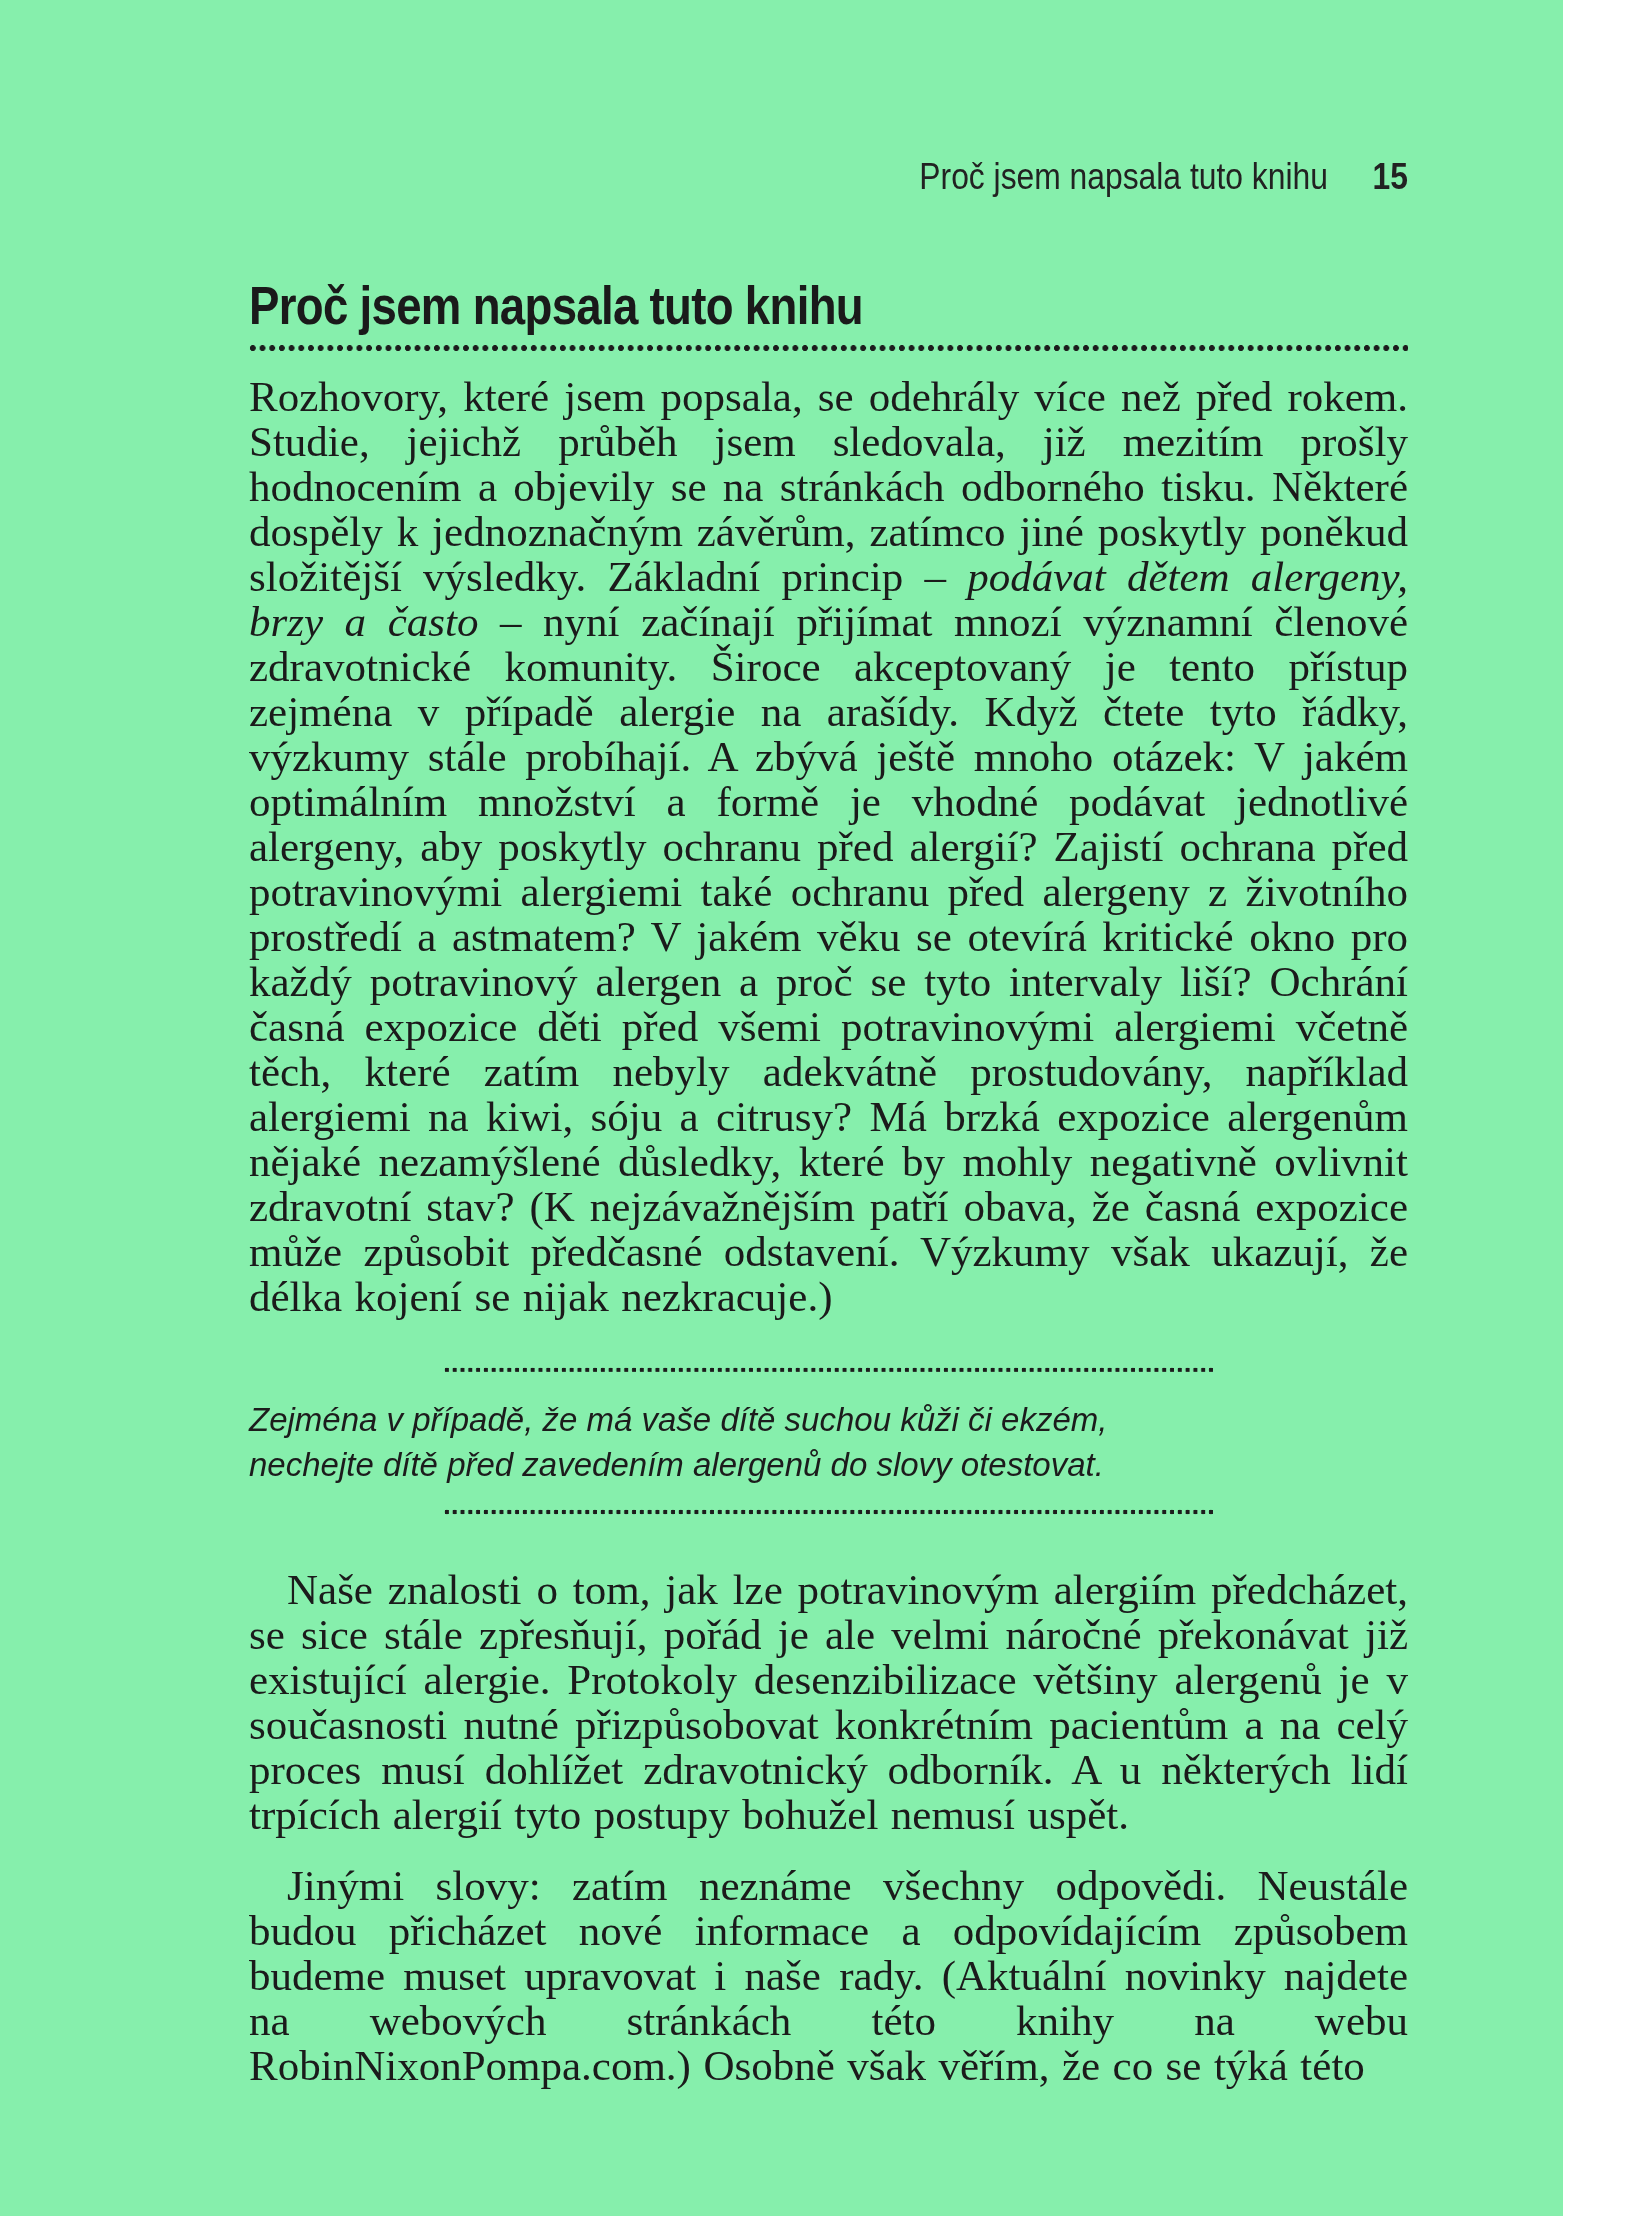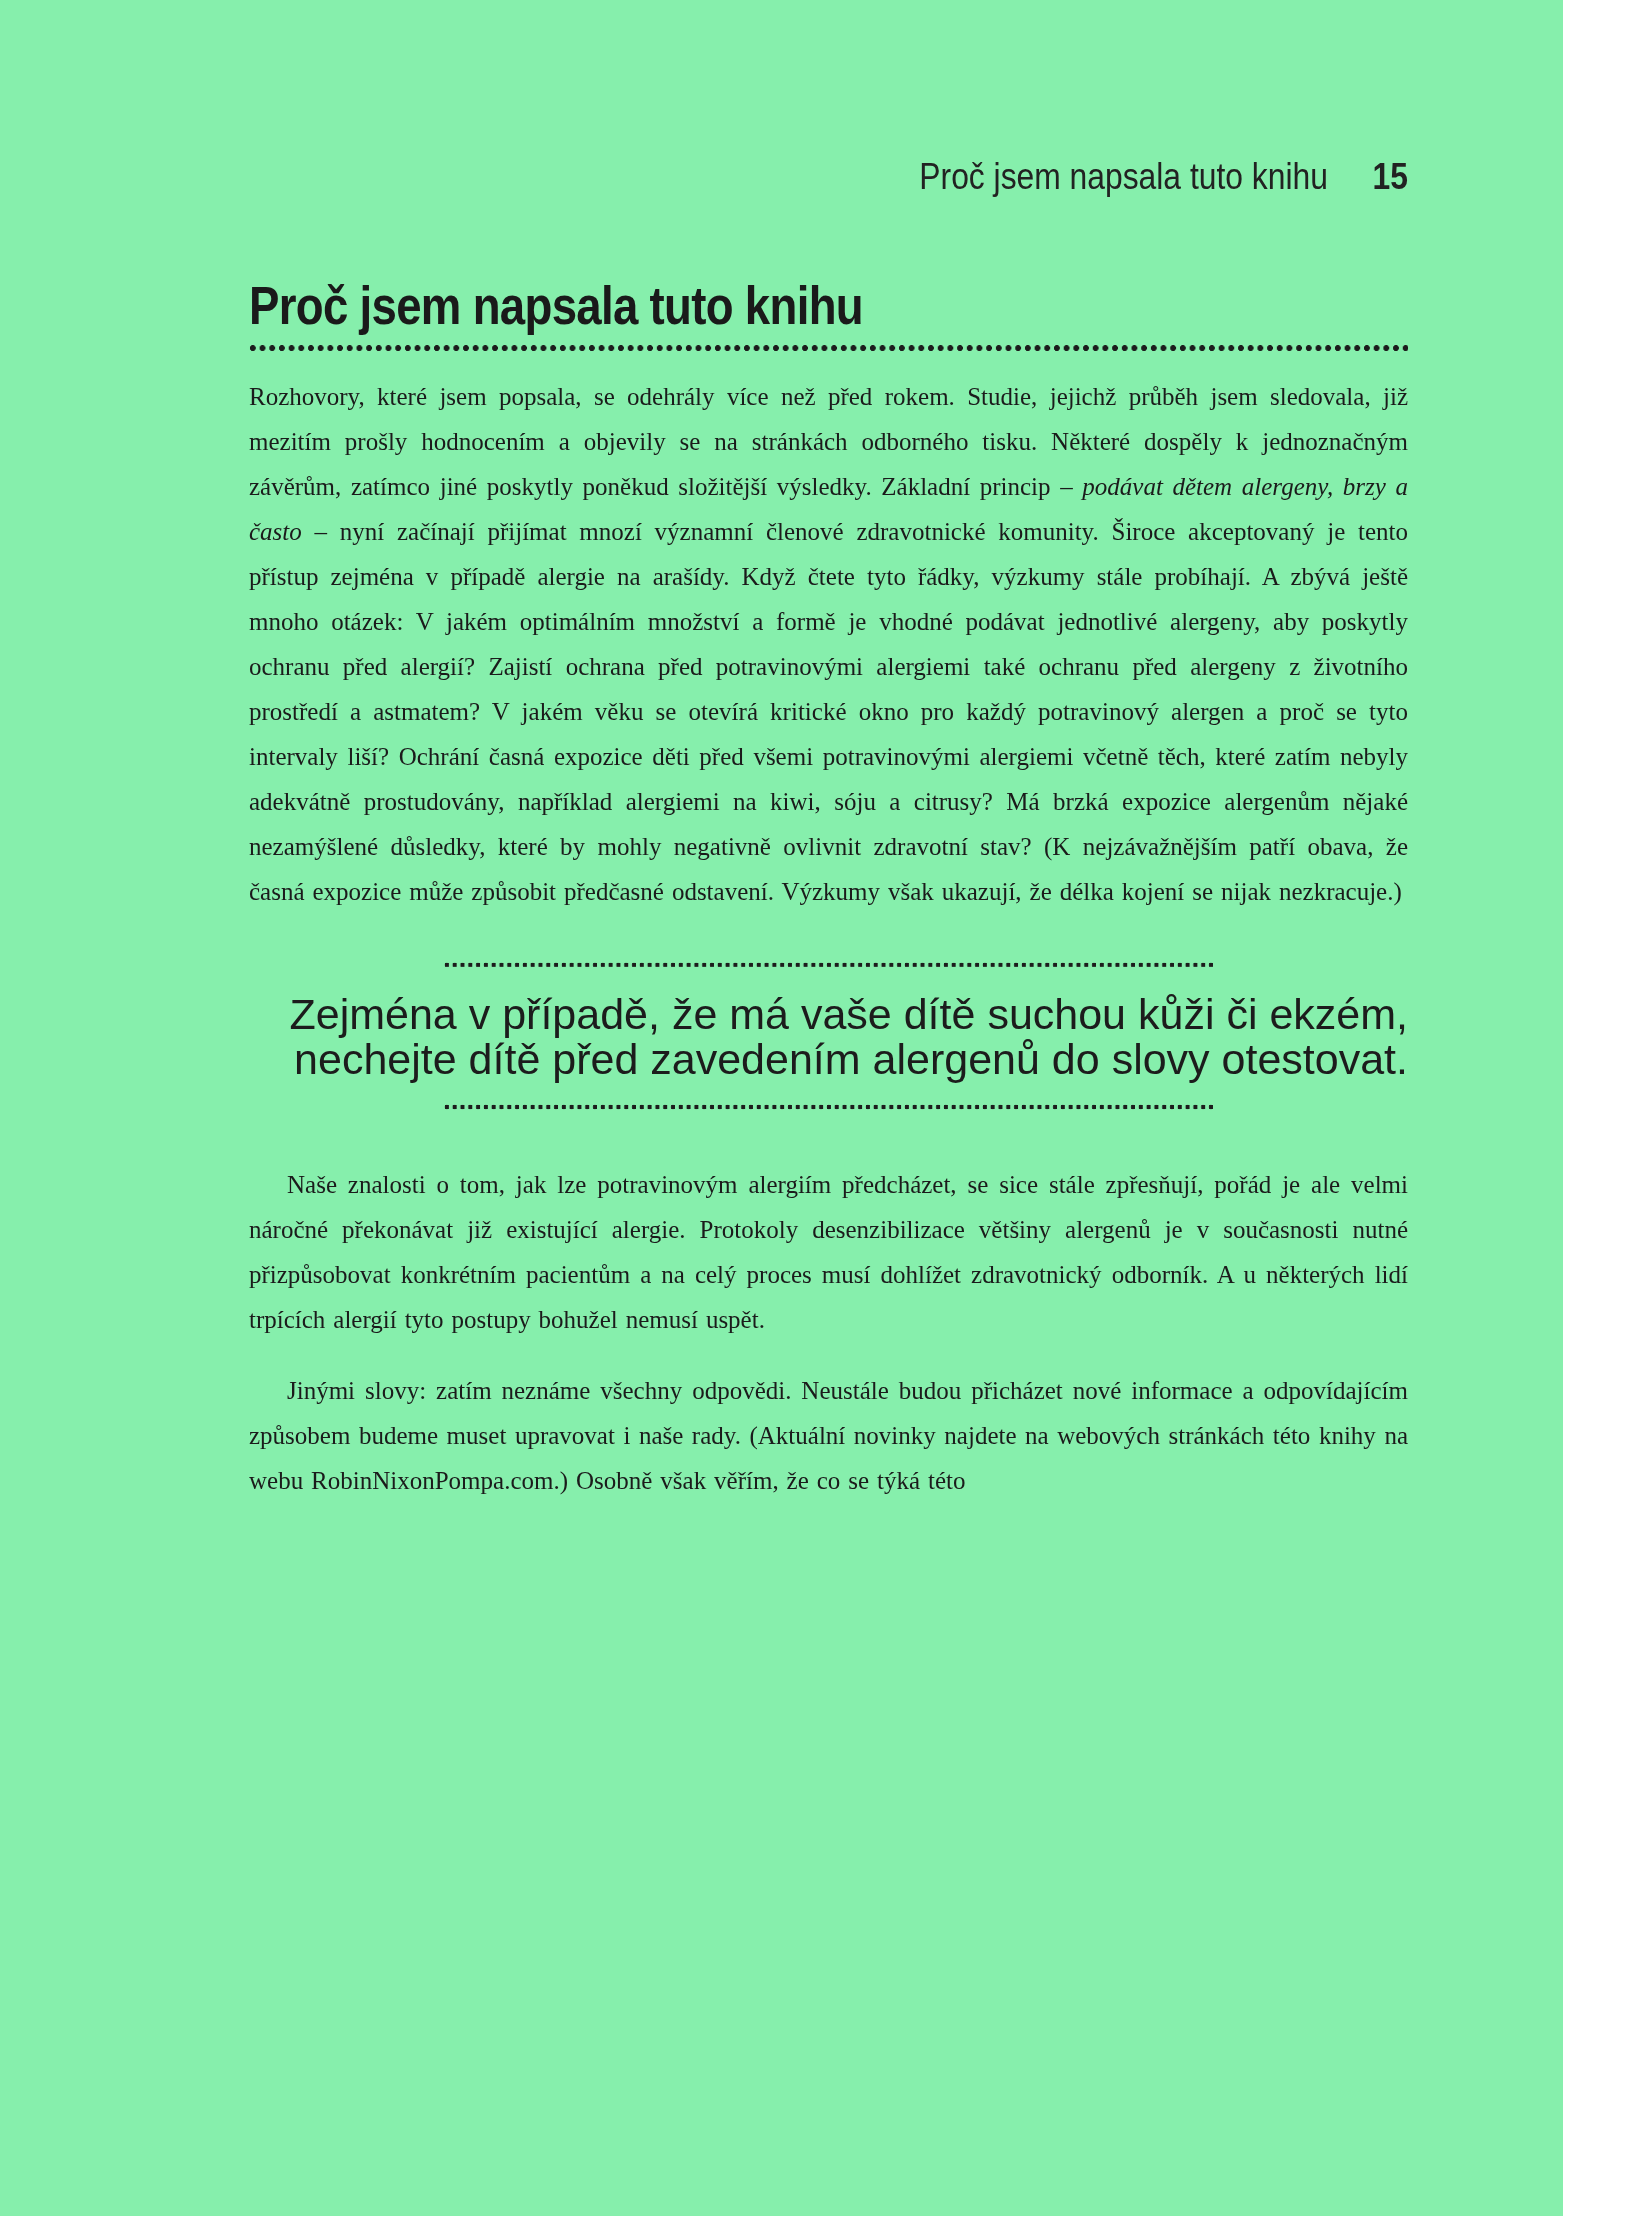--- a/index.html
+++ b/index.html
@@ -63,21 +63,21 @@
     height: 7.5px;
     margin-top: 10px;
     margin-bottom: 22px;
     background-image: radial-gradient(circle at 3.8px 3.8px, #1c1c1c 2.6px, rgba(0,0,0,0) 3.1px);
     background-size: 9.7px 7.5px;
     background-repeat: repeat-x;
   }
 
   .body-para {
     margin: 0;
-    font-size: 25px;
+    font-size: 43px;
     line-height: 45px;
     text-align: justify;
     color: #1b1b1b;
     word-spacing: 1.7px;
   }
   .body-para.indent {
     text-indent: 38px;
   }
   .body-para + .body-para {
     margin-top: 26px;
@@ -94,23 +94,24 @@
   .quote-rule {
     width: 769px;
     height: 5.8px;
     margin: 0 auto;
     background-image: radial-gradient(circle at 2.9px 2.9px, #1c1c1c 2.1px, rgba(0,0,0,0) 2.5px);
     background-size: 7.8px 5.8px;
     background-repeat: repeat-x;
   }
   .quote-text {
     margin: 25px 0 22px 0;
-    text-align: right;
+    text-align: left;
     font-family: "Liberation Sans", sans-serif;
-    font-size: 43px;
+    font-style: italic;
+    font-size: 33px;
     line-height: 45px;
     color: #1c1c1c;
   }
   .quote-line {
     white-space: nowrap;
   }
 </style>
 </head>
 <body>
 

